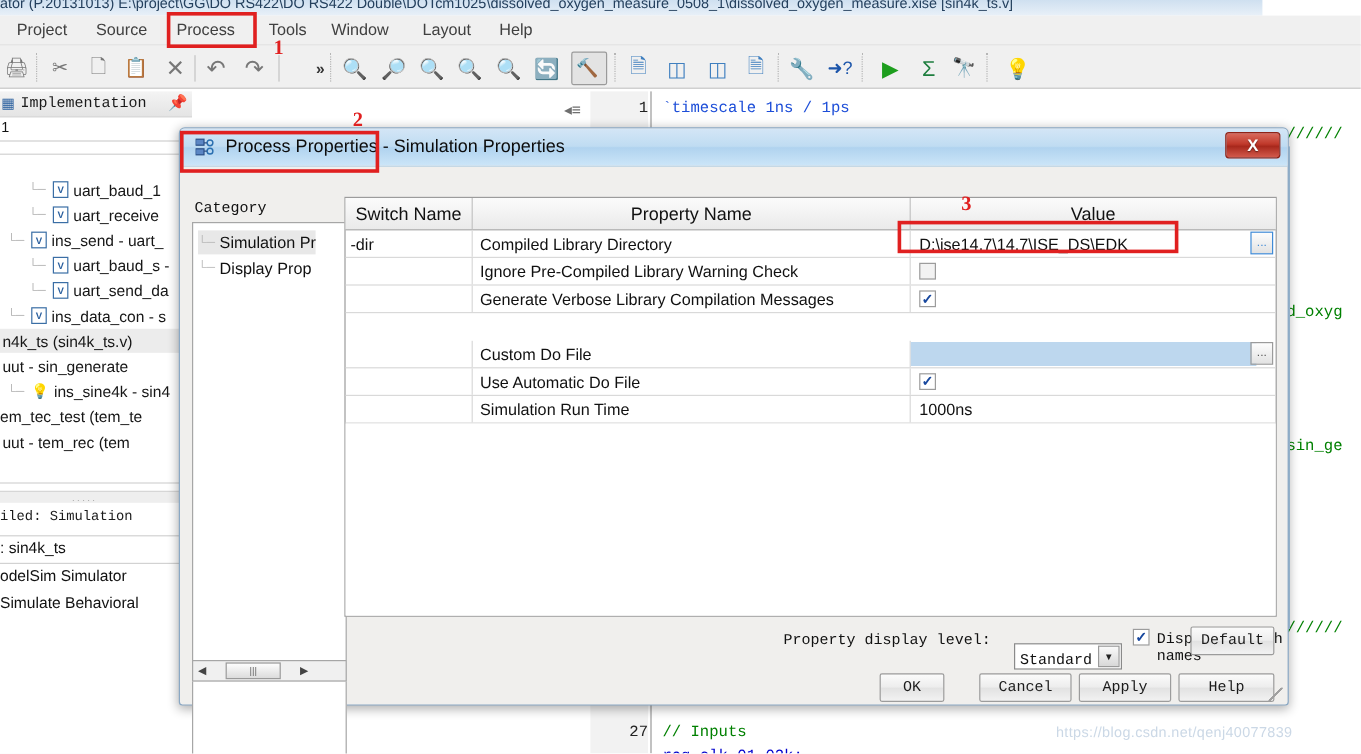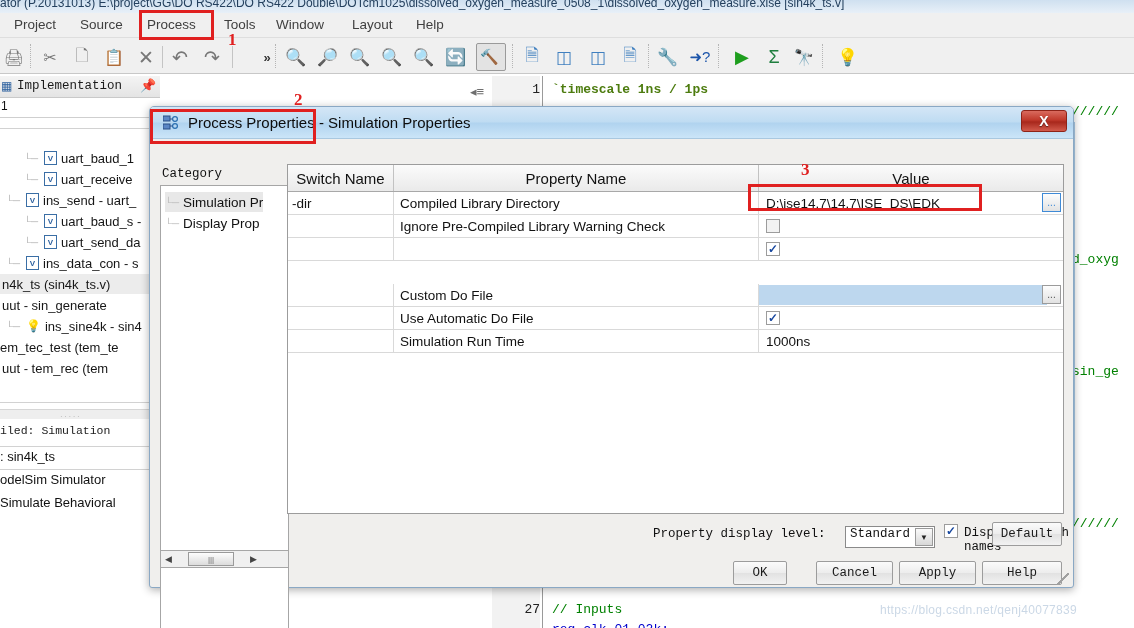--- a/index.html
+++ b/index.html
@@ -8,21 +8,21 @@
     width: 1134px; height: 628px;
     overflow: hidden;
     font-family: "Liberation Sans", sans-serif;
     font-size: 12px;
     background: #ffffff;
   }
   #app { position: relative; width: 1134px; height: 628px; overflow: hidden; }
 
   
   .titlebar {
-    position: absolute; left: 0; top: 0; width: 1134px; height: 13px;
+    position: absolute; left: 0; top: 0; width: 1052px; height: 13px;
     background: linear-gradient(to bottom, #cfe0f0, #e8f0f8);
     overflow: hidden;
   }
   .titlebar .ttext {
     position: absolute; left: 0; top: -4px;
     font-family: "Liberation Sans", sans-serif; font-size: 12px;
     color: #24405e; white-space: nowrap;
   }
 
   
@@ -92,21 +92,21 @@
     display:flex; align-items:center; justify-content:center; color:#6f6f6f; font-size:13px;
   }
   .ed-linenum {
     position:absolute; left: 30px; width: 48px; text-align:right;
     font-family:"Liberation Mono", monospace; font-size:13px; color:#222;
   }
   .ed-code {
     position:absolute; left: 90px; white-space:pre;
     font-family:"Liberation Mono", monospace; font-size:13px;
   }
-  .c-dir { color: #4d7c0f; font-weight: bold; }
+  .c-dir { color: #1d4ed8; }
   .c-cmt { color: #008000; }
   .c-kw { color: #0000cc; }
   .ed-leftbar { position:absolute; left: 30px; top: 0; width: 48px; height: 552px; background:#f2f2f2; }
   .ed-vline { position:absolute; left: 80px; top:0; width:1px; height: 552px; background:#9a9a9a;}
 
   
   .dialog {
     position: absolute; left: 149px; top: 106px; width: 925px; height: 482px;
     background: #f0efed;
     border: 1px solid #8aa8c4;
@@ -193,22 +193,22 @@
     line-height: 1;
   }
   .ellipsis-btn.blue { border-color:#3f8ad6; color:#3f8ad6; }
 
   .dl-row {
     position:absolute; left: 0; top: 383px; width: 923px; height: 28px;
   }
   .dl-label { position:absolute; left: 503px; top: 5px;
     font-family:"Liberation Mono", monospace; font-size: 12.5px; color:#111; }
   .dl-select {
-    position:absolute; left: 695px; top: 4px; width: 90px; height: 22px;
-    background:#ffffff; border:1px solid #8a8a8a; display:flex; align-items:flex-start;
+    position:absolute; left: 695px; top: 14px; width: 90px; height: 22px;
+    background:#ffffff; border:1px solid #8a8a8a; display:flex; align-items:flex-end;
   }
   .dl-select .txt { padding-left: 4px; font-family:"Liberation Mono", monospace; font-size:12.5px; color:#111; }
   .dl-select .arrow {
     position:absolute; right: 1px; top:1px; width: 18px; height: 18px;
     background: linear-gradient(to bottom,#fafafa,#d8d8d8); border:1px solid #9a9a9a;
     display:flex; align-items:center; justify-content:center; font-size: 8px; color:#222;
   }
   .dl-chk { position:absolute; left: 794px; top: 2px; }
   .dl-chktxt { position:absolute; left: 814px; top: 4px;
     font-family:"Liberation Mono", monospace; font-size: 12.5px; color:#111; }
@@ -443,20 +443,21 @@
           <div class="gcell" style="left:108px;width:360px;">Ignore Pre-Compiled Library Warning Check</div>
           <div class="gcell" style="left:474px;width:280px;">
             <span class="chkbox"></span>
           </div>
         </div>
 
         <div class="grow" style="top:73px;">
           <div class="gsep1"></div>
             <div class="gsep2"></div>
           <div class="gcell" style="left:0;width:105px;"></div>
+          <div class="gcell" style="left:108px;width:364px;">Generate Verbose Library Compilation Messages</div>
           <div class="gcell" style="left:474px;width:280px;">
             <span class="chkbox on">✓</span>
           </div>
         </div>
 
 
         <div class="grow" style="top:119px;">
           <div class="gsep1"></div>
             <div class="gsep2"></div>
           <div class="gcell" style="left:0;width:105px;"></div>

